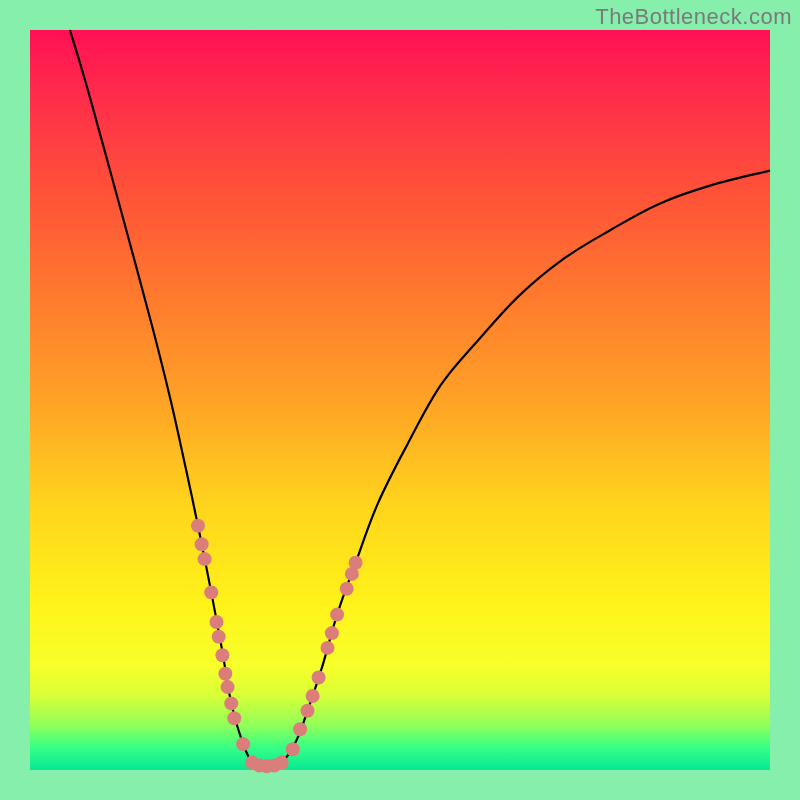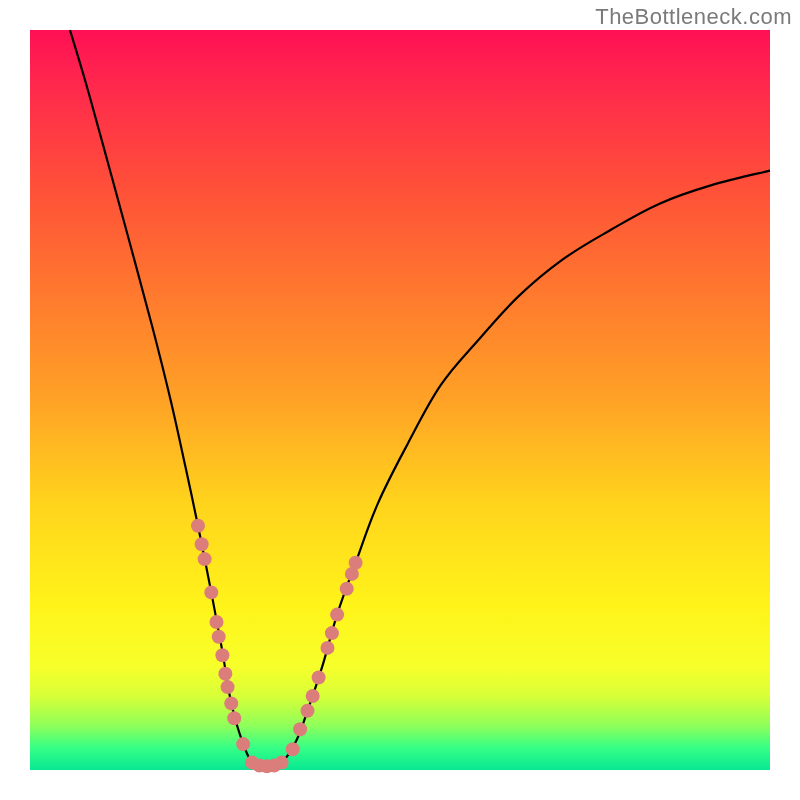--- a/index.html
+++ b/index.html
@@ -8,21 +8,21 @@
     width: 800px;
     height: 800px;
     overflow: hidden;
     background: #000;
     font-family: Arial, Helvetica, sans-serif;
   }
   .frame {
     position: relative;
     width: 800px;
     height: 800px;
-    background: #ffffff;
+    background: #86efac;
   }
   .plot-area {
     position: absolute;
     left: 30px;
     top: 30px;
     width: 740px;
     height: 740px;
     background: linear-gradient(
       to bottom,
       #ff1054 0%,

